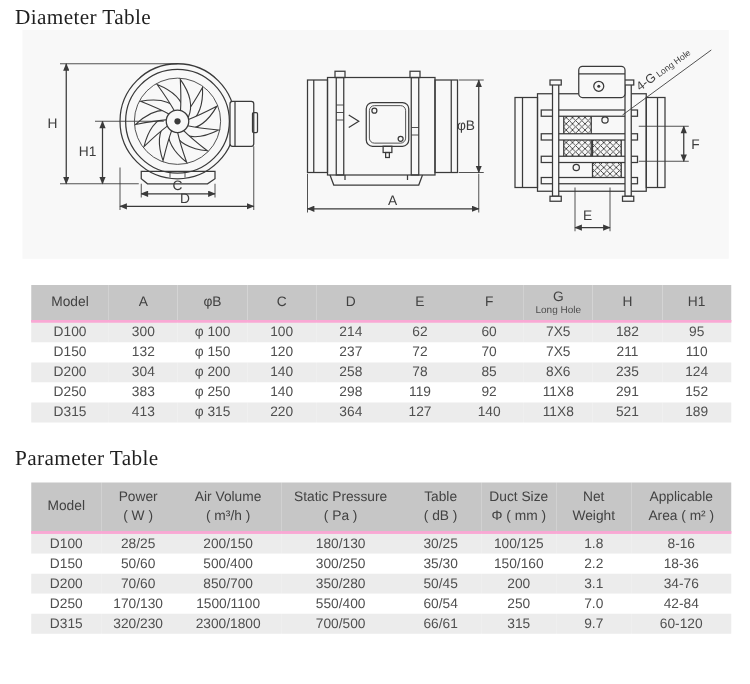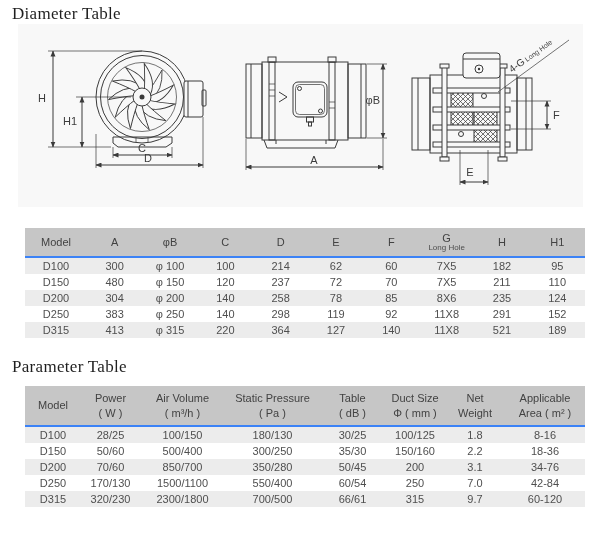--- a/index.html
+++ b/index.html
@@ -22,21 +22,21 @@
   .draw .dot{fill:var(--line);stroke:none;}
   .draw .hatch{fill:url(#xh);}
   .draw .blade{fill:var(--panel-bg);stroke-width:.9;}
   .draw .bgfill{fill:var(--panel-bg);}
   .draw .thin{stroke-width:.7;}
   .draw text{fill:#3c3c3c;stroke:none;font-family:"Liberation Sans","DejaVu Sans",sans-serif;font-size:11px;}
   .tbl{position:absolute;left:25px;width:560px;border-collapse:collapse;table-layout:fixed;
        font-size:11px;color:var(--text);}
   .tbl th{background:var(--header-bg);font-weight:normal;color:#424242;text-align:center;padding:0;}
   .tbl td{text-align:center;padding:0;}
-  .tbl thead tr{border-bottom:2px solid #3b82f6;}
+  .tbl thead tr{border-bottom:2px solid #f9a8d4;}
   .tbl tbody tr:nth-child(odd){background:var(--row-alt-bg);}
   .tbl tbody tr:nth-child(even){background:var(--row-bg);}
   .diam{top:228px;}
   .diam th{height:28px;}
   .diam th:first-child{width:62px;}
   .diam td{height:16px;}
   .diam .sub{font-size:8px;line-height:1;color:#4e4e4e;}
   .param{top:386px;}
   .param th{height:39px;line-height:1.35;}
   .param td{height:16px;}
@@ -261,21 +261,21 @@
           <td>100</td>
           <td>214</td>
           <td>62</td>
           <td>60</td>
           <td>7X5</td>
           <td>182</td>
           <td>95</td>
         </tr>
         <tr>
           <td>D150</td>
-          <td>480</td>
+          <td>132</td>
           <td>φ 150</td>
           <td>120</td>
           <td>237</td>
           <td>72</td>
           <td>70</td>
           <td>7X5</td>
           <td>211</td>
           <td>110</td>
         </tr>
         <tr>
@@ -364,21 +364,21 @@
           <th>
             <div>Applicable</div>
             <div class="sub">Area ( m² )</div>
           </th>
         </tr>
     </thead>
     <tbody>
         <tr>
           <td>D100</td>
           <td>28/25</td>
-          <td>100/150</td>
+          <td>200/150</td>
           <td>180/130</td>
           <td>30/25</td>
           <td>100/125</td>
           <td>1.8</td>
           <td>8-16</td>
         </tr>
         <tr>
           <td>D150</td>
           <td>50/60</td>
           <td>500/400</td>

